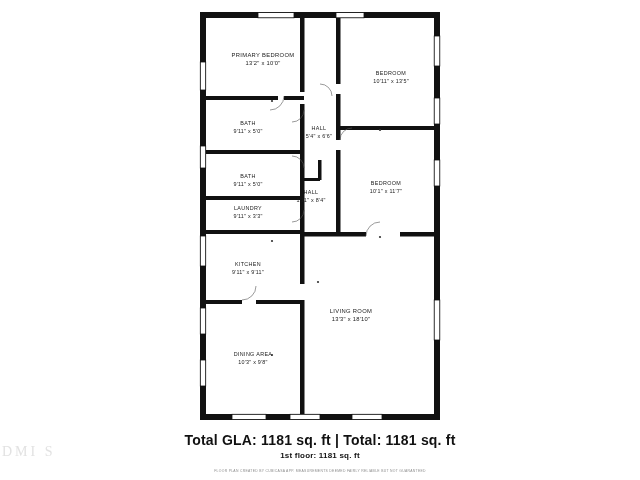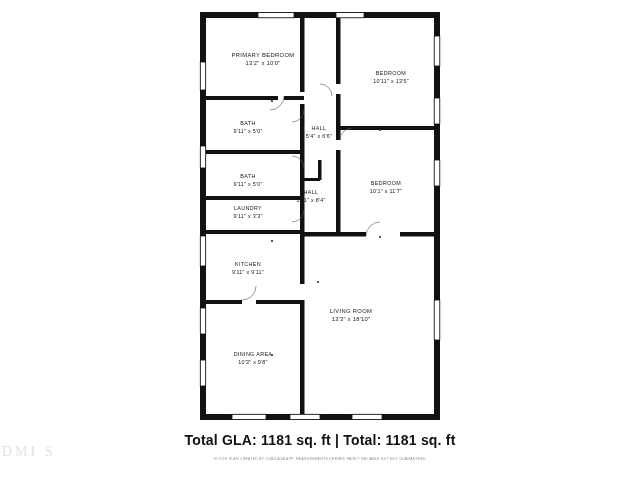--- a/index.html
+++ b/index.html
@@ -226,14 +226,15 @@
     <div class="room-label" style="left: 253px; top: 358px;">
       <div class="name">DINING AREA</div>
       <div class="dim">10'3" x 9'8"</div>
     </div>
   </div>
 
 <div class="watermark">DMI S</div>
 
 <div class="footer">
   <div class="totals">Total GLA: 1181 sq. ft | Total: 1181 sq. ft</div>
+  <div class="floor">1st floor: 1181 sq. ft</div>
   <div class="disclaimer">FLOOR PLAN CREATED BY CUBICASA APP. MEASUREMENTS DEEMED FAIRLY RELIABLE BUT NOT GUARANTEED</div>
 </div>
 
 </body></html>

